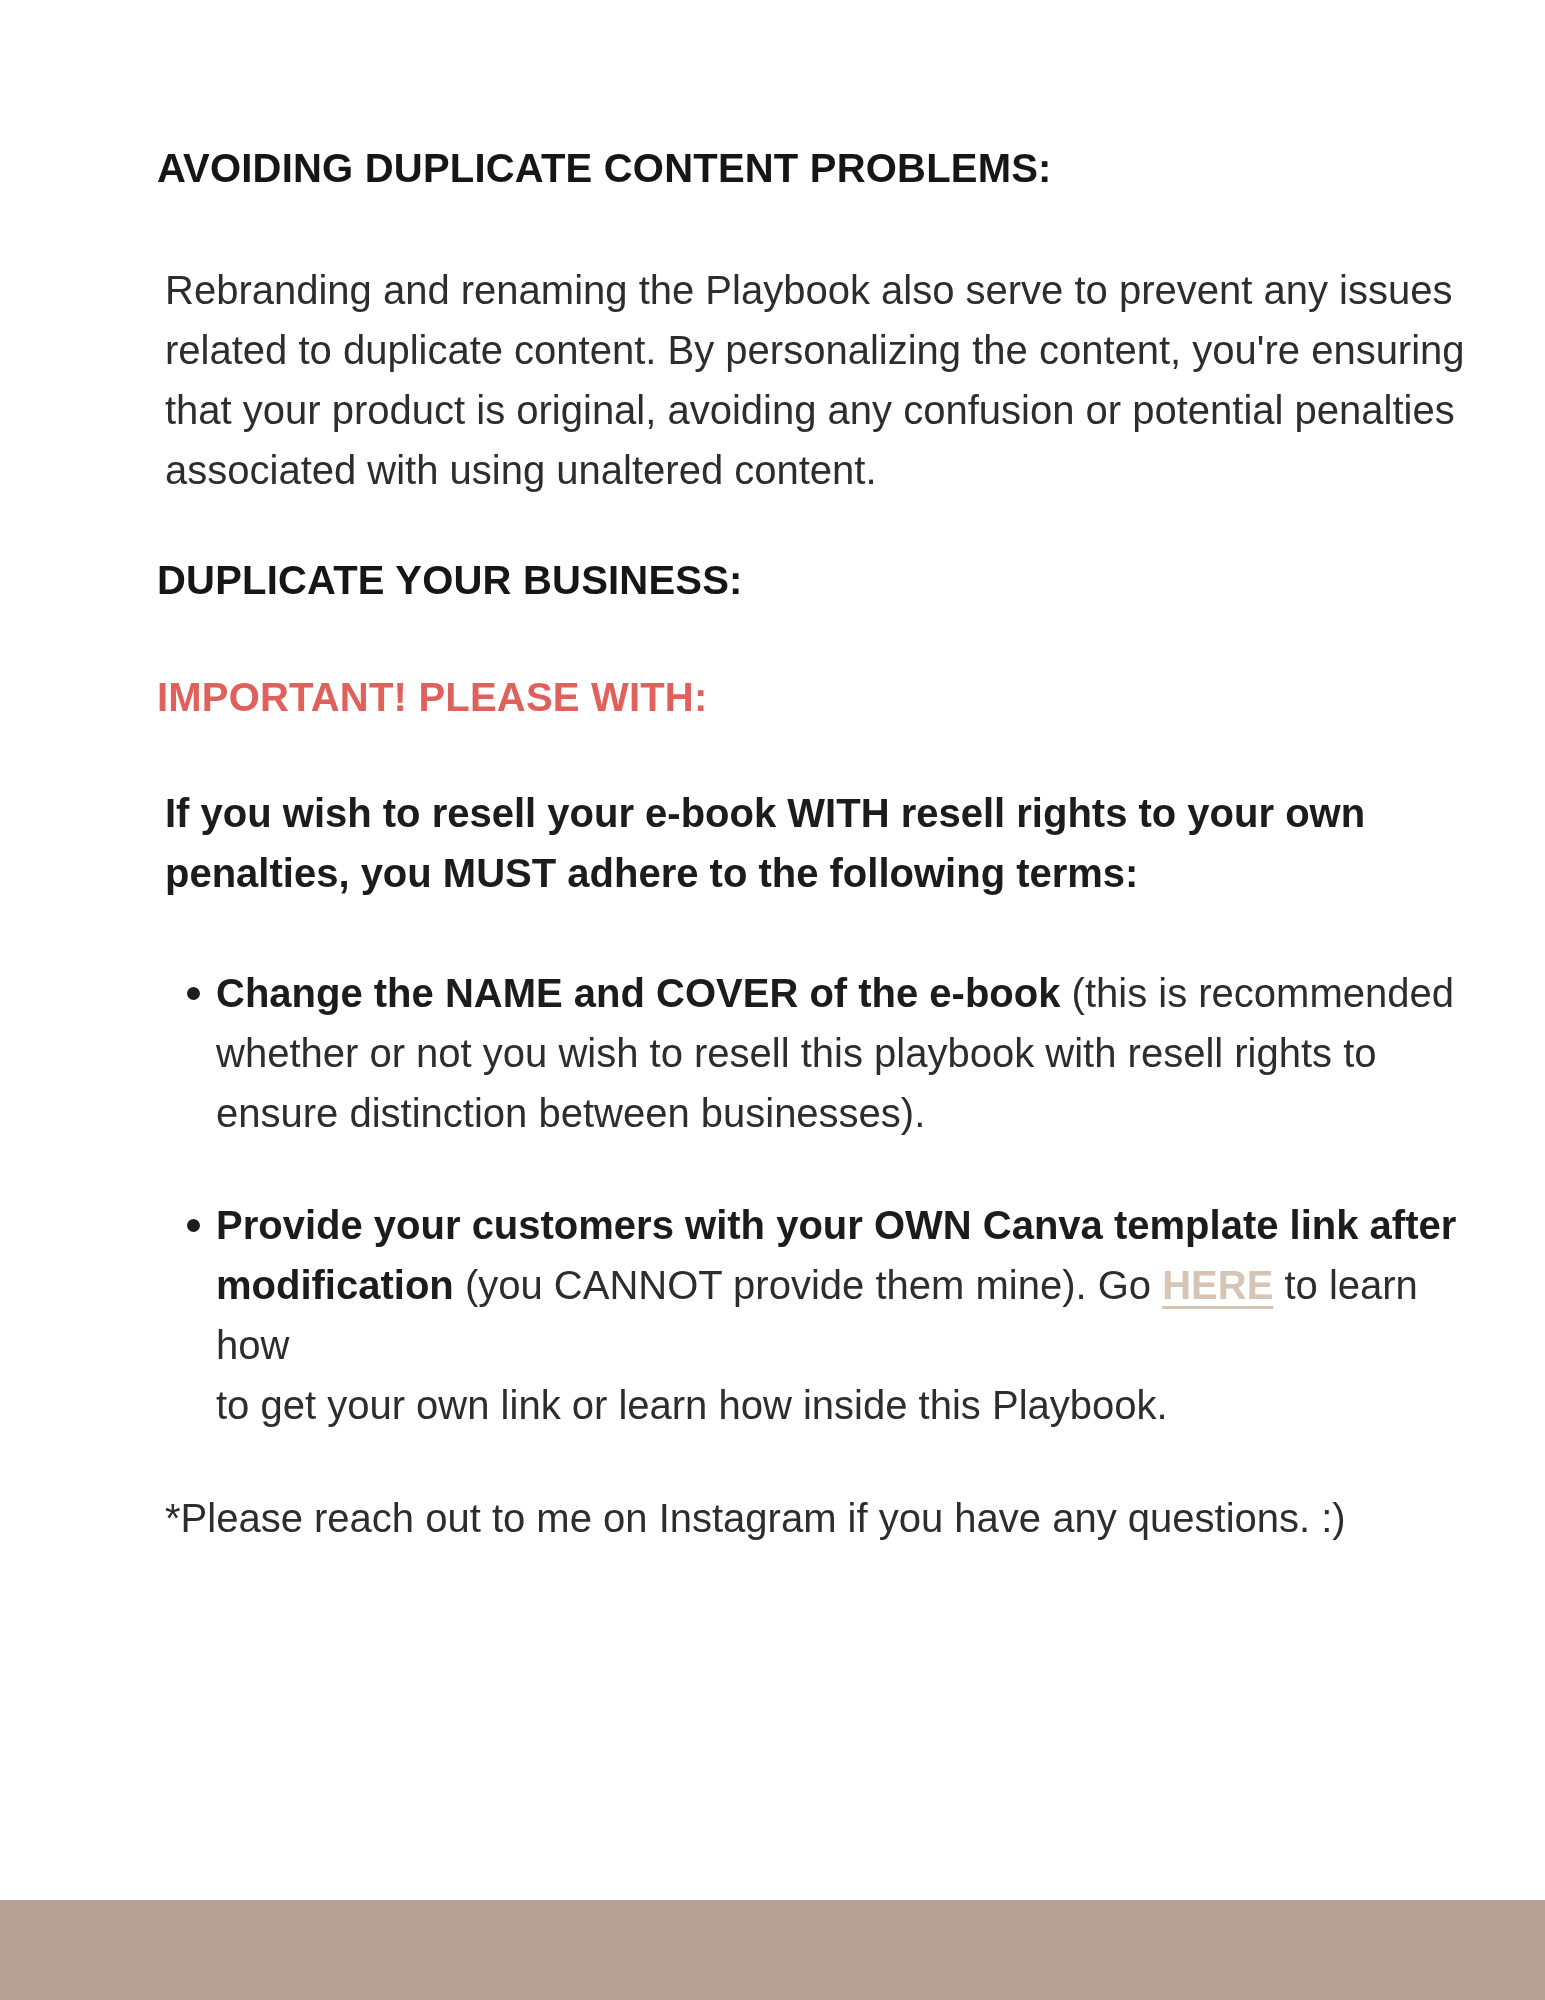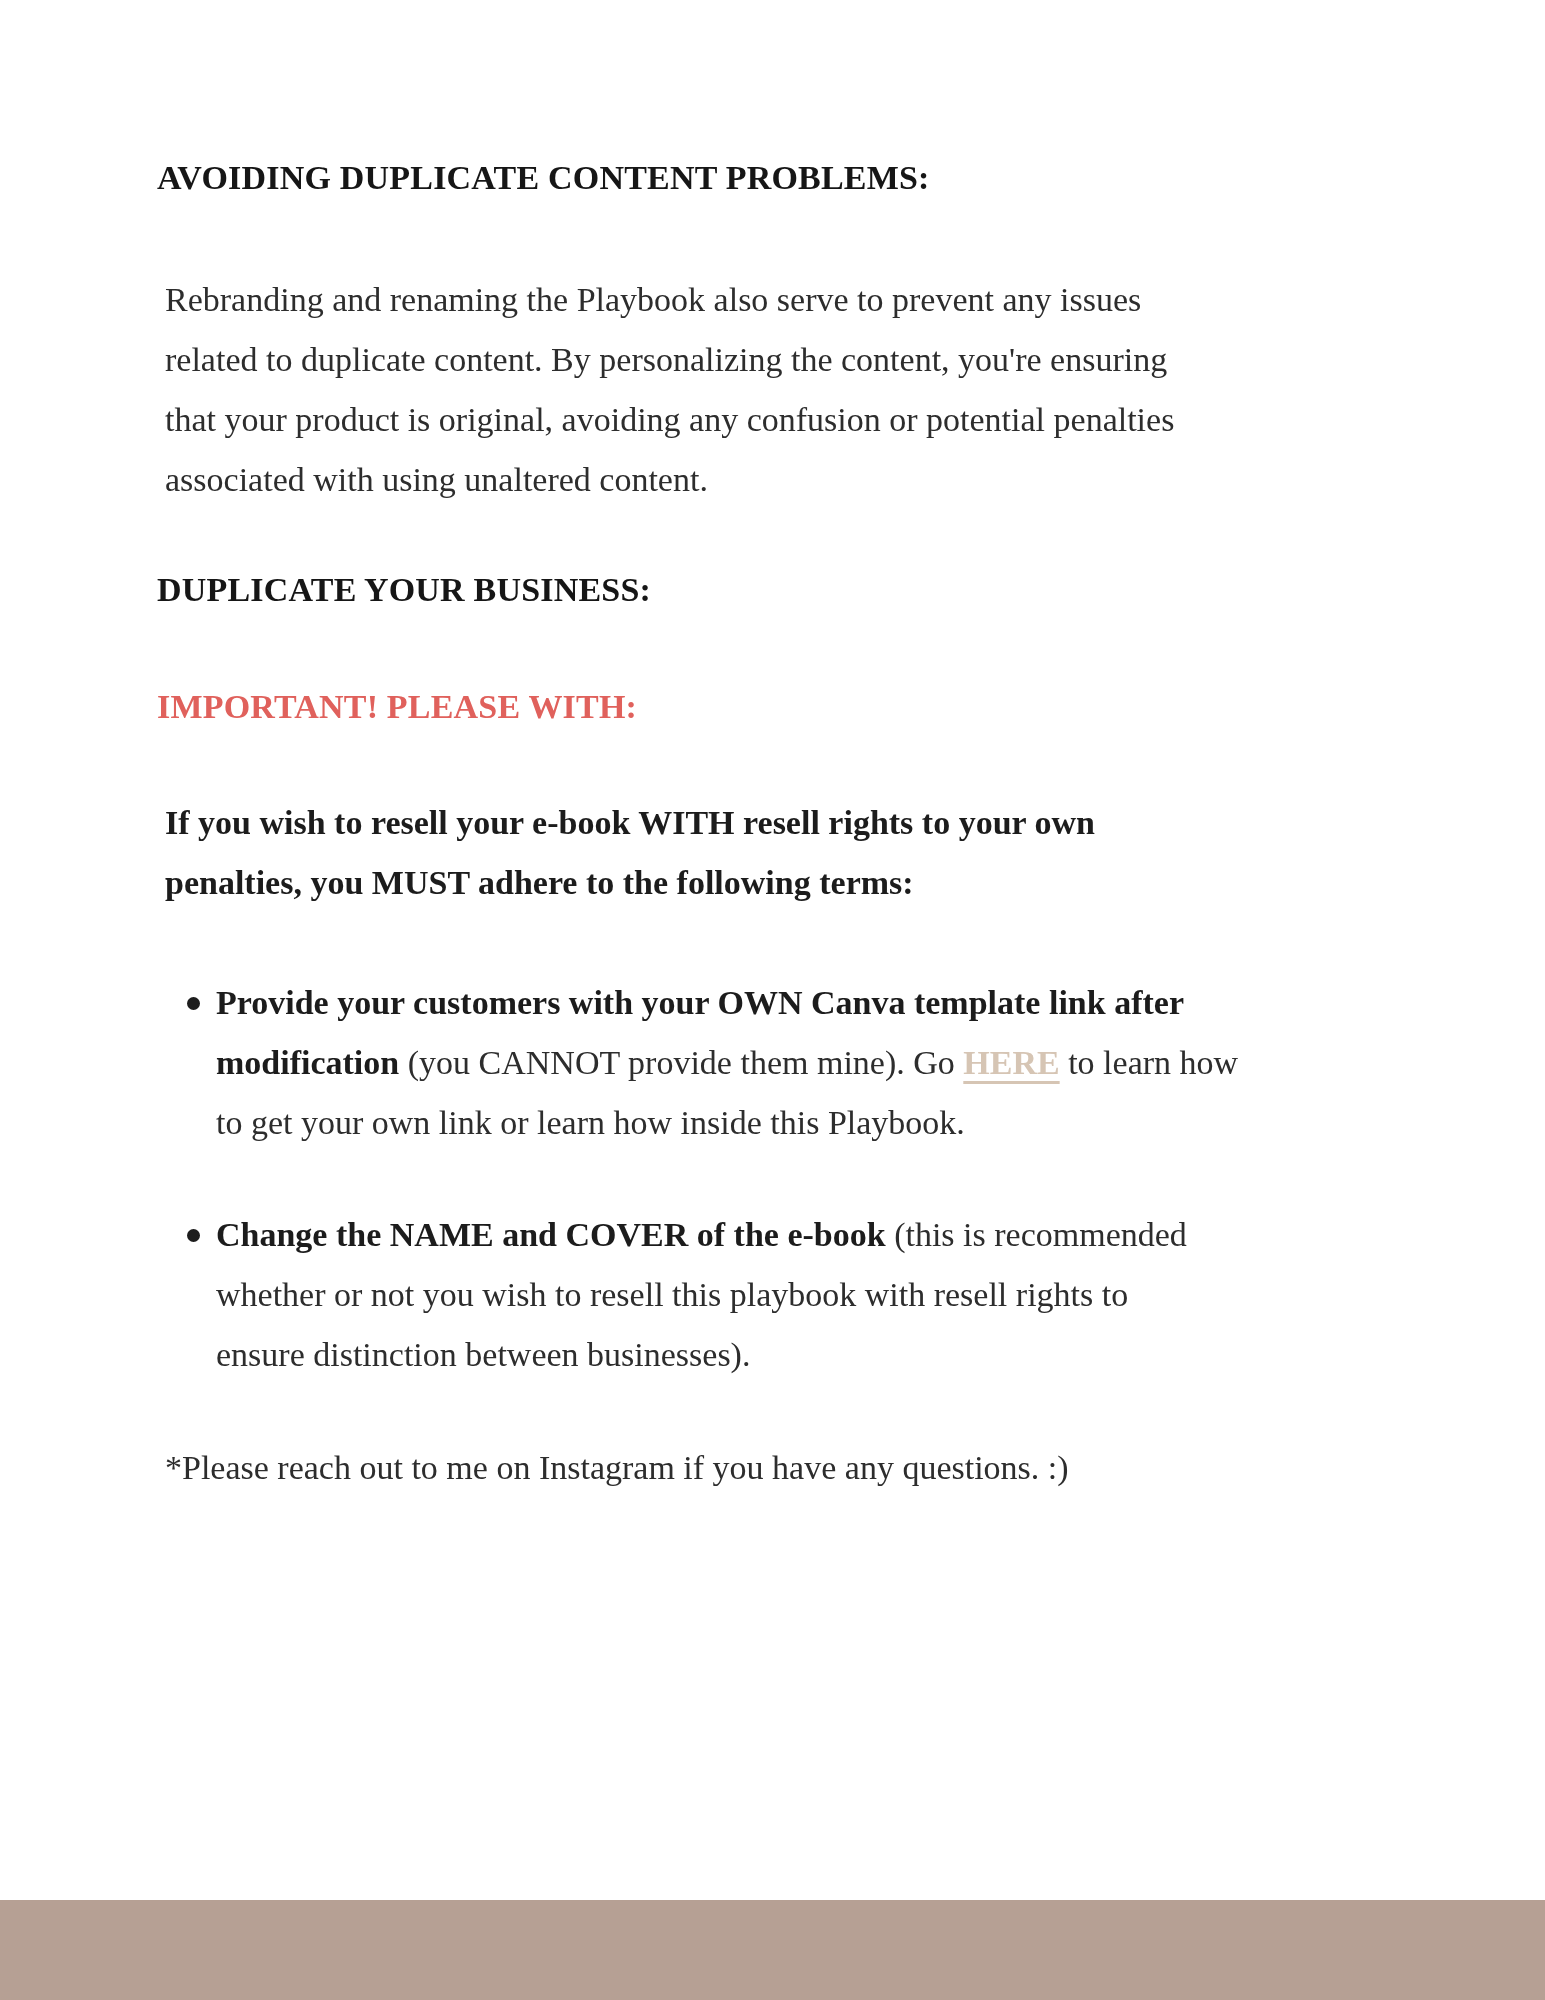--- a/index.html
+++ b/index.html
@@ -5,26 +5,25 @@
   html,body{margin:0;padding:0;background:#e8e8e8;}
   .page{
     position:relative;
     width:1545px;height:2000px;
     background:#ffffff;
     overflow:hidden;
     font-family:"Liberation Sans",sans-serif;
   }
   .content{
     position:absolute;
-    left:157px;top:148px;
+    left:157px;top:138px;
     width:1330px;
     color:#2d2d2d;
-    font-size:34px;
+    font-size:40px;
     line-height:60px;
-    font-family:Liberation Serif, serif;
   }
   .heading{
     font-weight:bold;
     color:#161616;
     letter-spacing:.2px;
     white-space:pre-line;
   }
   .h1{margin:0 0 62px 0;}
   .h2{margin:0 0 57px 0;}
   .h3{margin:0 0 56px 0;color:#e0615c;}
@@ -73,23 +72,23 @@
     <div class="heading h1">AVOIDING DUPLICATE CONTENT PROBLEMS:</div>
     <div class="para p1">Rebranding and renaming the Playbook also serve to prevent any issues
 related to duplicate content. By personalizing the content, you're ensuring
 that your product is original, avoiding any confusion or potential penalties
 associated with using unaltered content.</div>
     <div class="heading h2">DUPLICATE YOUR BUSINESS:</div>
     <div class="heading h3">IMPORTANT! PLEASE WITH:</div>
     <div class="para p3">If you wish to resell your e-book WITH resell rights to your own
 penalties, you MUST adhere to the following terms:</div>
     <ul class="terms">
+        <li class="term"><span class="bold">Change the NAME and COVER of the e-book</span><span> (this is recommended
+whether or not you wish to resell this playbook with resell rights to
+ensure distinction between businesses).</span></li>
         <li class="term"><span class="bold">Provide your customers with your OWN Canva template link after
 modification</span><span> (you CANNOT provide them mine). Go </span><a class="link">HERE</a><span> to learn how
 to get your own link or learn how inside this Playbook.</span></li>
-        <li class="term"><span class="bold">Change the NAME and COVER of the e-book</span><span> (this is recommended
-whether or not you wish to resell this playbook with resell rights to
-ensure distinction between businesses).</span></li>
       </ul>
     <div class="para note">*Please reach out to me on Instagram if you have any questions. :)</div>
   </div>
   <div class="footer-bar"></div>
 </div>
 
 </body></html>

